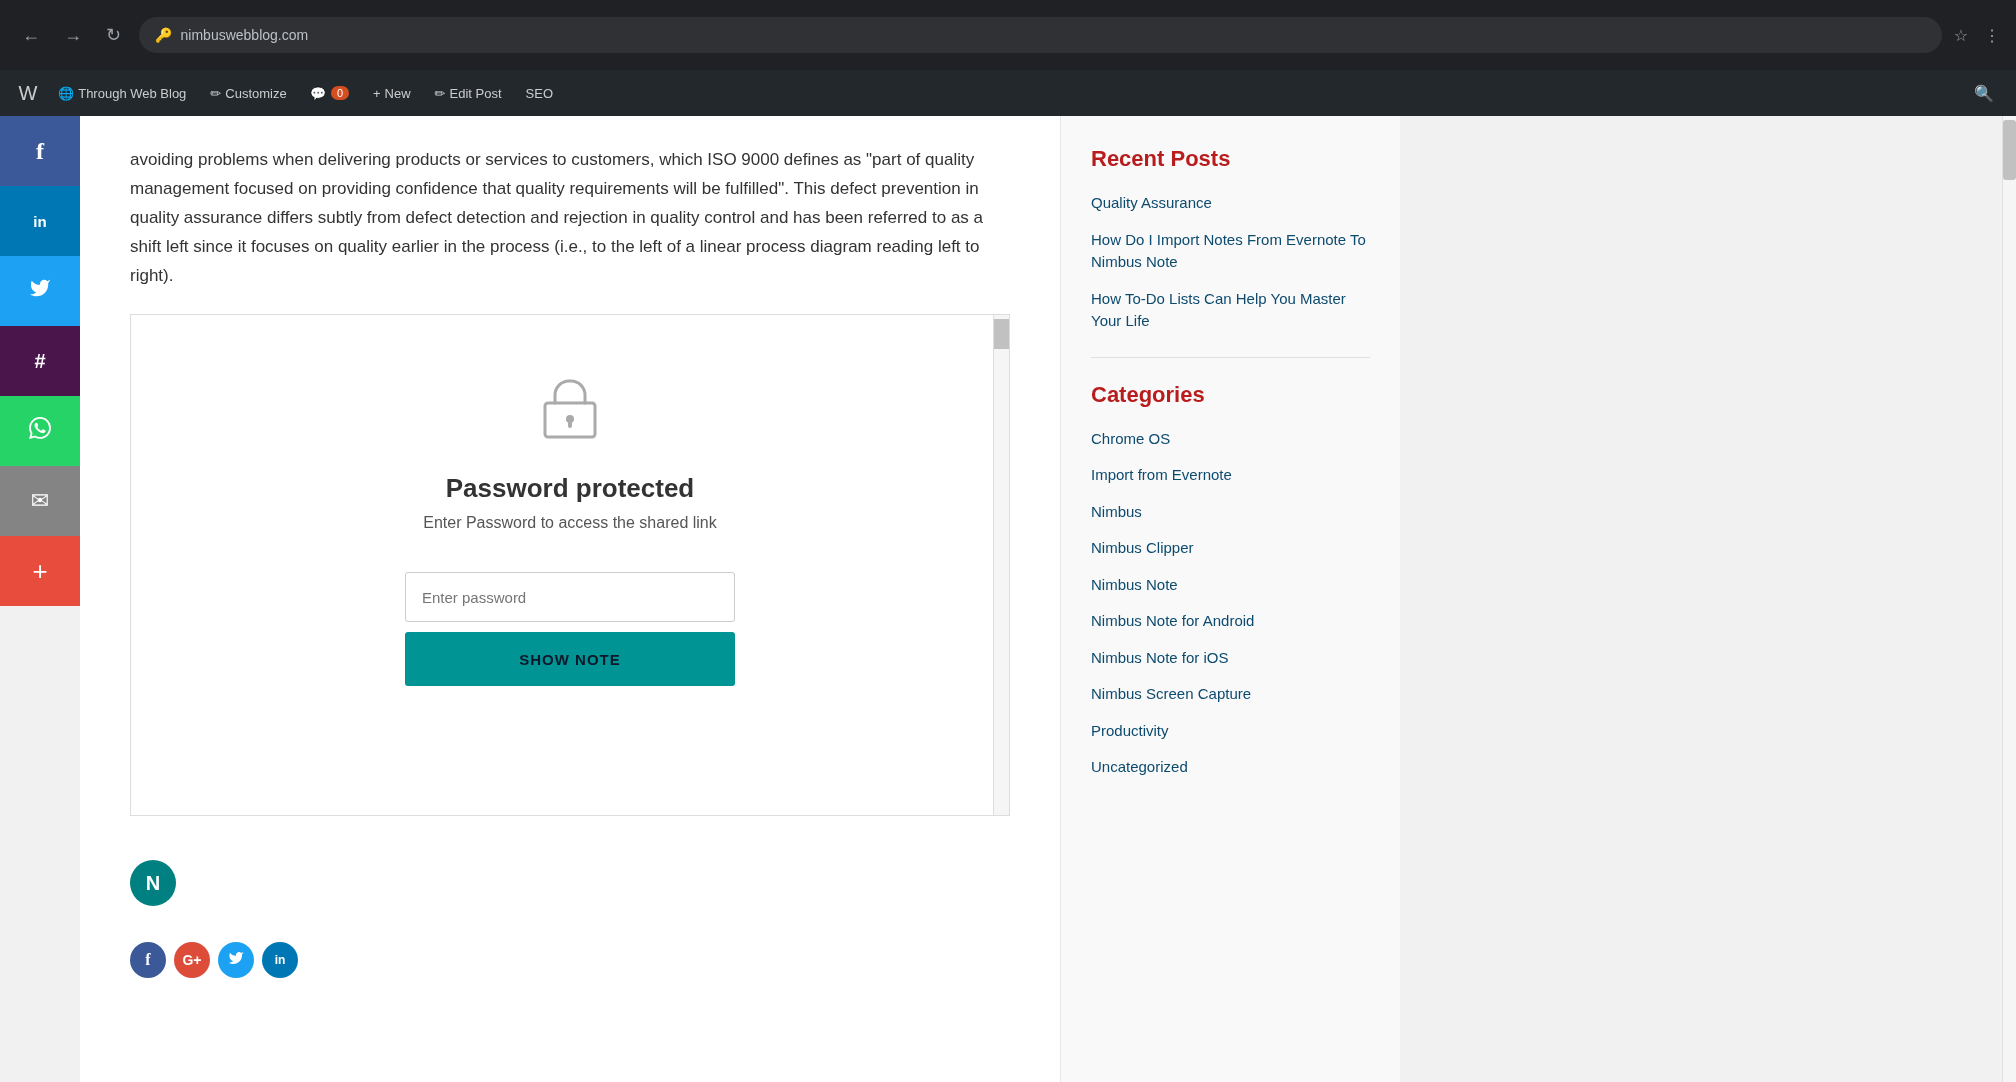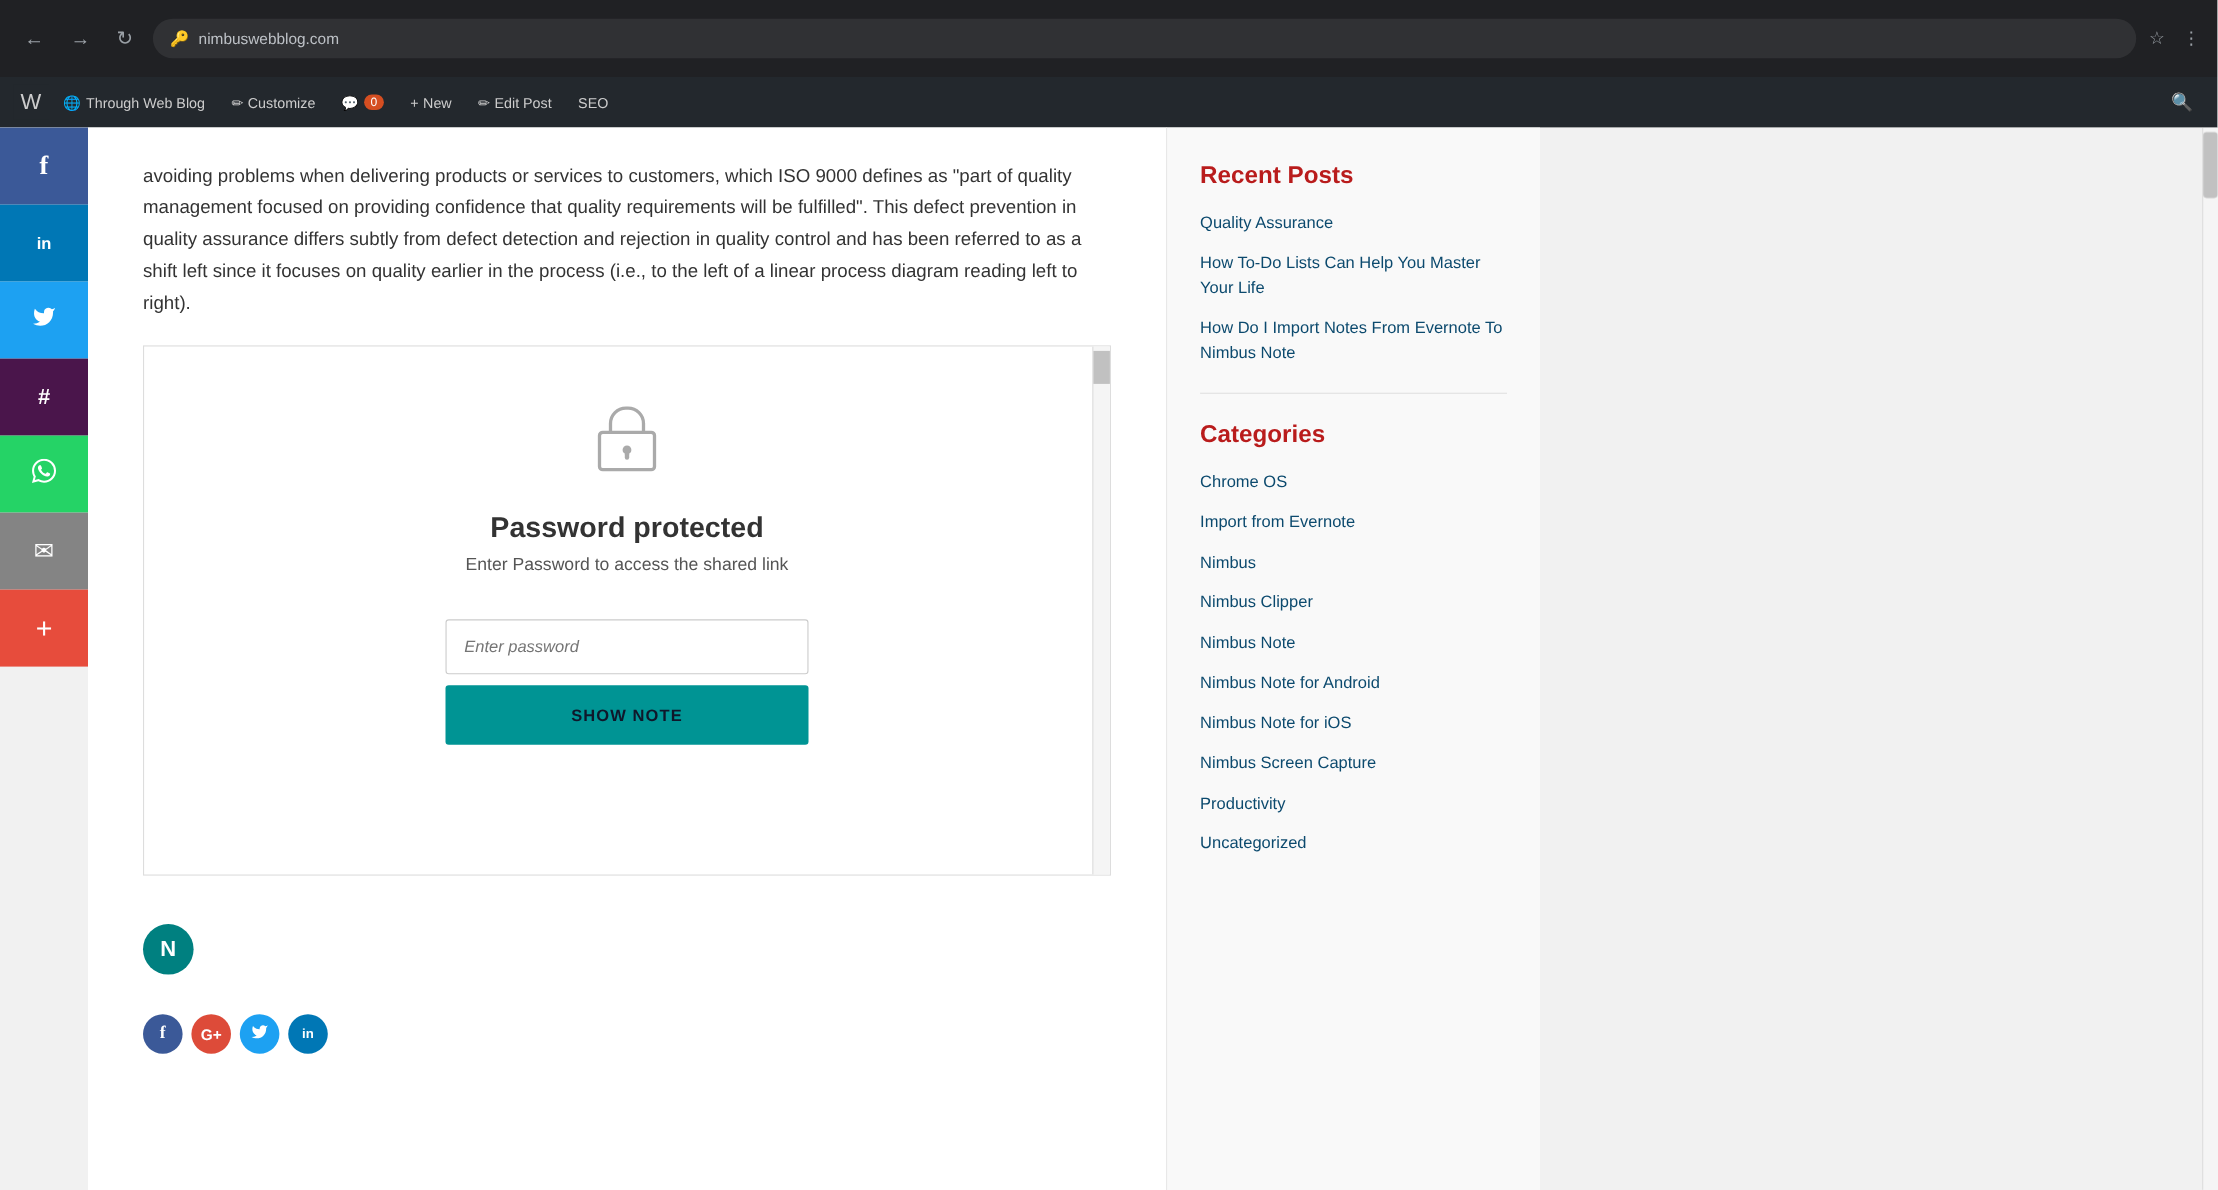--- a/index.html
+++ b/index.html
@@ -137,21 +137,21 @@
       line-height: 1.7;
       color: #333;
       margin-bottom: 24px;
     }
 
     
     .password-box {
       border: 1px solid #ddd;
       background: #fff;
       margin: 0 0 24px 0;
-      padding: 0;
+      padding: 10px;
       position: relative;
     }
     .password-box-scroll {
       position: absolute;
       right: 0;
       top: 0;
       width: 16px;
       height: 100%;
       background: #f5f5f5;
       border-left: 1px solid #ddd;
@@ -190,21 +190,20 @@
     .password-input {
       width: 330px;
       height: 50px;
       border: 1px solid #ccc;
       border-radius: 3px;
       padding: 0 16px;
       font-size: 15px;
       color: #555;
       outline: none;
       margin-bottom: 10px;
-      font-style: italic;
     }
     .show-note-btn {
       width: 330px;
       height: 54px;
       background: #009494;
       color: #0f172a;
       border: none;
       font-size: 15px;
       font-weight: bold;
       letter-spacing: 1px;
@@ -421,22 +420,22 @@
       <div class="post-social-circle psc-linkedin">
         <span style="font-size:12px; font-weight:bold;">in</span>
       </div>
     </div>
   </div>
 
   <div class="right-sidebar">
     <div class="sidebar-section-title">Recent Posts</div>
 
     <a class="sidebar-link">Quality Assurance</a>
+    <a class="sidebar-link">How Do I Import Notes From Evernote To Nimbus Note</a>
     <a class="sidebar-link">How To-Do Lists Can Help You Master Your Life</a>
-    <a class="sidebar-link">How Do I Import Notes From Evernote To Nimbus Note</a>
 
     <hr class="sidebar-divider">
 
     <div class="sidebar-section-title">Categories</div>
 
     <a class="sidebar-link">Chrome OS</a>
     <a class="sidebar-link">Import from Evernote</a>
     <a class="sidebar-link">Nimbus</a>
     <a class="sidebar-link">Nimbus Clipper</a>
     <a class="sidebar-link">Nimbus Note</a>

